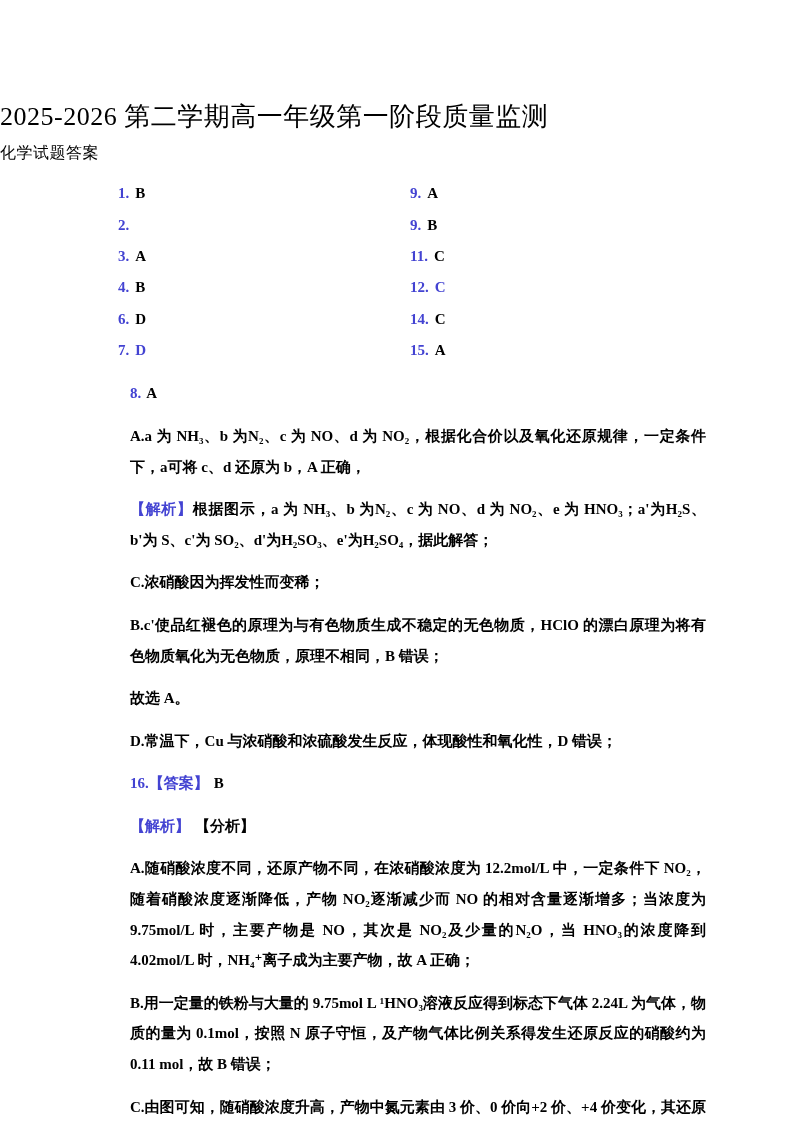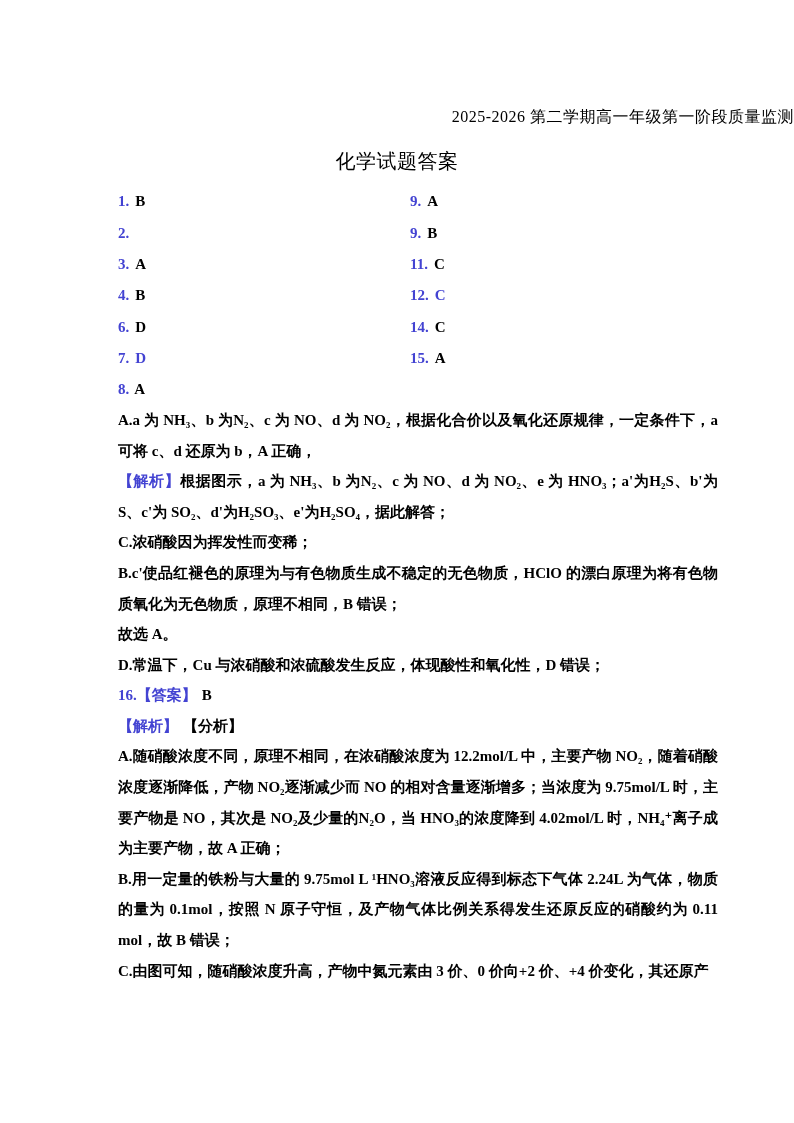--- a/index.html
+++ b/index.html
@@ -7,49 +7,49 @@
   .page {
     position:relative;
     width:794px; height:1123px;
     background:#ffffff;
     color:#000000;
     font-family:"Liberation Serif","DejaVu Serif",serif;
     overflow:hidden;
   }
   .doc-title {
     padding-top:104px;
-    text-align:right;
-    font-size:16px;
+    text-align:left;
+    font-size:26px;
     font-weight:normal;
     line-height:26px;
     letter-spacing:0.5px;
   }
   .doc-subtitle {
-    margin-top:18px;
-    text-align:center;
-    font-size:20px;
+    margin-top:10px;
+    text-align:left;
+    font-size:16px;
     font-weight:normal;
     line-height:26px;
     letter-spacing:0.5px;
   }
   .content {
     margin:12px 76px 0 118px;
     font-size:15px;
     font-weight:bold;
   }
   .answer-grid .row { display:flex; height:31.4px; align-items:center; }
   .answer-grid .cell { flex:none; }
   .answer-grid .cell-left { width:292px; }
   .blue { color:#4343d2; }
   .ans { margin-left:6px; }
   .gap { margin-left:5px; }
   .body-text p {
     line-height:30.6px;
     text-align:justify;
-    margin:0;
+    margin:12px;
   }
 </style>
 </head>
 <body>
 
 <div class="page">
 
   <h1 class="doc-title">2025-2026 第二学期高一年级第一阶段质量监测</h1>
   <h2 class="doc-subtitle">化学试题答案</h2>
 
@@ -91,19 +91,19 @@
       <p><span class="blue">【解析】</span><span>根据图示，a 为 NH₃、b 为N₂、c 为 NO、d 为 NO₂、e 为 HNO₃；a'为H₂S、b'为 S、c'为 SO₂、d'为H₂SO₃、e'为H₂SO₄，据此解答；</span></p>
       <p>C.浓硝酸因为挥发性而变稀；</p>
       <p>B.c'使品红褪色的原理为与有色物质生成不稳定的无色物质，HClO 的漂白原理为将有色物质氧化为无色物质，原理不相同，B 错误；</p>
       <p>故选 A。</p>
       <p>D.常温下，Cu 与浓硝酸和浓硫酸发生反应，体现酸性和氧化性，D 错误；</p>
 
       <p><span class="blue">16.</span><span class="blue">【答案】</span><span class="gap">B</span></p>
 
       <p><span class="blue">【解析】</span><span class="gap">【分析】</span></p>
 
-      <p>A.随硝酸浓度不同，原理不相同，在浓硝酸浓度为 12.2mol/L 中，主要产物 NO₂，随着硝酸浓度逐渐降低，产物 NO₂逐渐减少而 NO 的相对含量逐渐增多；当浓度为 9.75mol/L 时，主要产物是 NO，其次是 NO₂及少量的N₂O，当 HNO₃的浓度降到 4.02mol/L 时，NH₄⁺离子成为主要产物，故 A 正确；</p>
+      <p>A.随硝酸浓度不同，还原产物不同，在浓硝酸浓度为 12.2mol/L 中，一定条件下 NO₂，随着硝酸浓度逐渐降低，产物 NO₂逐渐减少而 NO 的相对含量逐渐增多；当浓度为 9.75mol/L 时，主要产物是 NO，其次是 NO₂及少量的N₂O，当 HNO₃的浓度降到 4.02mol/L 时，NH₄⁺离子成为主要产物，故 A 正确；</p>
       <p>B.用一定量的铁粉与大量的 9.75mol L ¹HNO₃溶液反应得到标态下气体 2.24L 为气体，物质的量为 0.1mol，按照 N 原子守恒，及产物气体比例关系得发生还原反应的硝酸约为 0.11 mol，故 B 错误；</p>
       <p>C.由图可知，随硝酸浓度升高，产物中氮元素由 3 价、0 价向+2 价、+4 价变化，其还原产</p>
 
     </div>
   </div>
 </div>
 
 </body></html>

